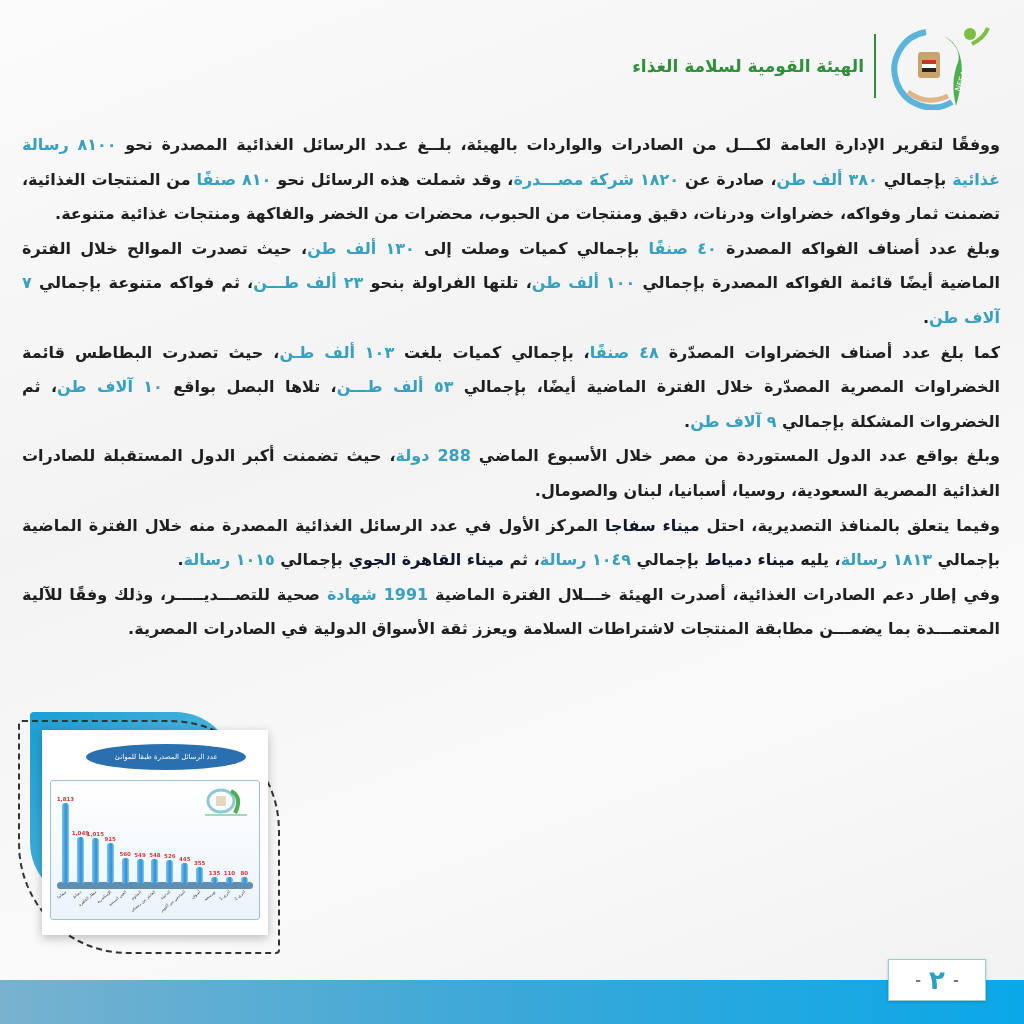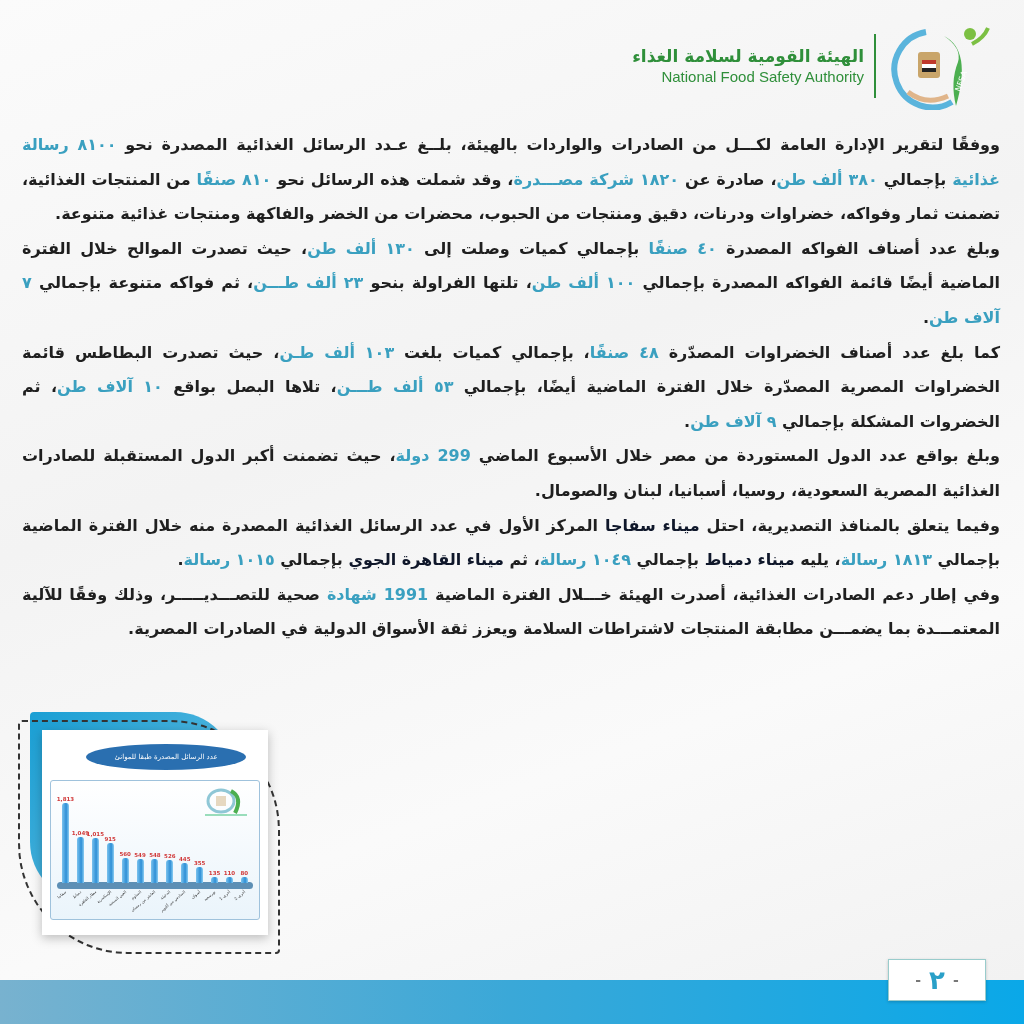--- a/index.html
+++ b/index.html
@@ -89,21 +89,20 @@
   .page-num .num { font-size: 26px; }
 </style>
 </head>
 <body>
 
 <div class="page">
 
   <div class="logo">
     <div class="logo-text">
       <div class="logo-ar">الهيئة القومية لسلامة الغذاء</div>
-      <div class="logo-en">National Food Safety Authority</div>
     </div>
     <div class="logo-divider"></div>
     <div class="logo-mark">
       <svg width="104" height="88" viewBox="0 0 104 88">
         <path d="M40 10 A38 38 0 1 0 66 80" fill="none" stroke="#5ab4dc" stroke-width="6"></path>
         <path d="M58 14 Q86 28 70 84 Q64 60 72 40 Q76 26 58 14Z" fill="#4caf50"></path>
         <circle cx="84" cy="12" r="6" fill="#7cc043"></circle>
         <path d="M86 22 Q98 16 102 6" stroke="#7cc043" stroke-width="4" fill="none"></path>
         <path d="M22 70 Q40 84 62 74" stroke="#e0b58a" stroke-width="5" fill="none"></path>
         <rect x="32" y="30" width="22" height="26" rx="3" fill="#c9a56a"></rect>
@@ -119,21 +118,21 @@
     <p>
       <span>ووفقًا لتقرير الإدارة العامة لكـــل من الصادرات والواردات بالهيئة، بلــغ عـدد الرسائل الغذائية المصدرة نحو </span><span class="hl">٨١٠٠ رسالة غذائية</span><span> بإجمالي </span><span class="hl">٣٨٠ ألف طن</span><span>، صادرة عن </span><span class="hl">١٨٢٠ شركة مصـــدرة</span><span>، وقد شملت هذه الرسائل نحو </span><span class="hl">٨١٠ صنفًا</span><span> من المنتجات الغذائية، تضمنت ثمار وفواكه، خضراوات ودرنات، دقيق ومنتجات من الحبوب، محضرات من الخضر والفاكهة ومنتجات غذائية متنوعة.</span>
     </p>
     <p>
       <span>وبلغ عدد أصناف الفواكه المصدرة </span><span class="hl">٤٠ صنفًا</span><span> بإجمالي كميات وصلت إلى </span><span class="hl">١٣٠ ألف طن</span><span>، حيث تصدرت الموالح خلال الفترة الماضية أيضًا قائمة الفواكه المصدرة بإجمالي </span><span class="hl">١٠٠ ألف طن</span><span>، تلتها الفراولة بنحو </span><span class="hl">٢٣ ألف طـــن</span><span>، ثم فواكه متنوعة بإجمالي </span><span class="hl">٧ آلاف طن</span><span>.</span>
     </p>
     <p>
       <span>كما بلغ عدد أصناف الخضراوات المصدّرة </span><span class="hl">٤٨ صنفًا</span><span>، بإجمالي كميات بلغت </span><span class="hl">١٠٣ ألف طـن</span><span>، حيث تصدرت البطاطس قائمة الخضراوات المصرية المصدّرة خلال الفترة الماضية أيضًا، بإجمالي </span><span class="hl">٥٣ ألف طـــن</span><span>، تلاها البصل بواقع </span><span class="hl">١٠ آلاف طن</span><span>، ثم الخضروات المشكلة بإجمالي </span><span class="hl">٩ آلاف طن</span><span>.</span>
     </p>
     <p>
-      <span>وبلغ بواقع عدد الدول المستوردة من مصر خلال الأسبوع الماضي </span><span class="hl">299 دولة</span><span>، حيث تضمنت أكبر الدول المستقبلة للصادرات الغذائية المصرية السعودية، روسيا، أسبانيا، لبنان والصومال.</span>
+      <span>وبلغ بواقع عدد الدول المستوردة من مصر خلال الأسبوع الماضي </span><span class="hl">288 دولة</span><span>، حيث تضمنت أكبر الدول المستقبلة للصادرات الغذائية المصرية السعودية، روسيا، أسبانيا، لبنان والصومال.</span>
     </p>
     <p>
       <span>وفيما يتعلق بالمنافذ التصديرية، احتل </span><span class="rd">ميناء سفاجا</span><span> المركز الأول في عدد الرسائل الغذائية المصدرة منه خلال الفترة الماضية بإجمالي </span><span class="hl">١٨١٣ رسالة</span><span>، يليه </span><span class="rd">ميناء دمياط</span><span> بإجمالي </span><span class="hl">١٠٤٩ رسالة</span><span>، ثم </span><span class="rd">ميناء القاهرة الجوي</span><span> بإجمالي </span><span class="hl">١٠١٥ رسالة</span><span>.</span>
     </p>
     <p class="wrap-short">
       <span>وفي إطار دعم الصادرات الغذائية، أصدرت الهيئة خـــلال الفترة الماضية </span><span class="hl">1991 شهادة</span><span> صحية للتصـــديـــــر، وذلك وفقًا للآلية المعتمـــدة بما يضمـــن مطابقة المنتجات لاشتراطات السلامة ويعزز ثقة الأسواق الدولية في الصادرات المصرية.</span>
     </p>
   </div>
 
   <div class="chart-card">

